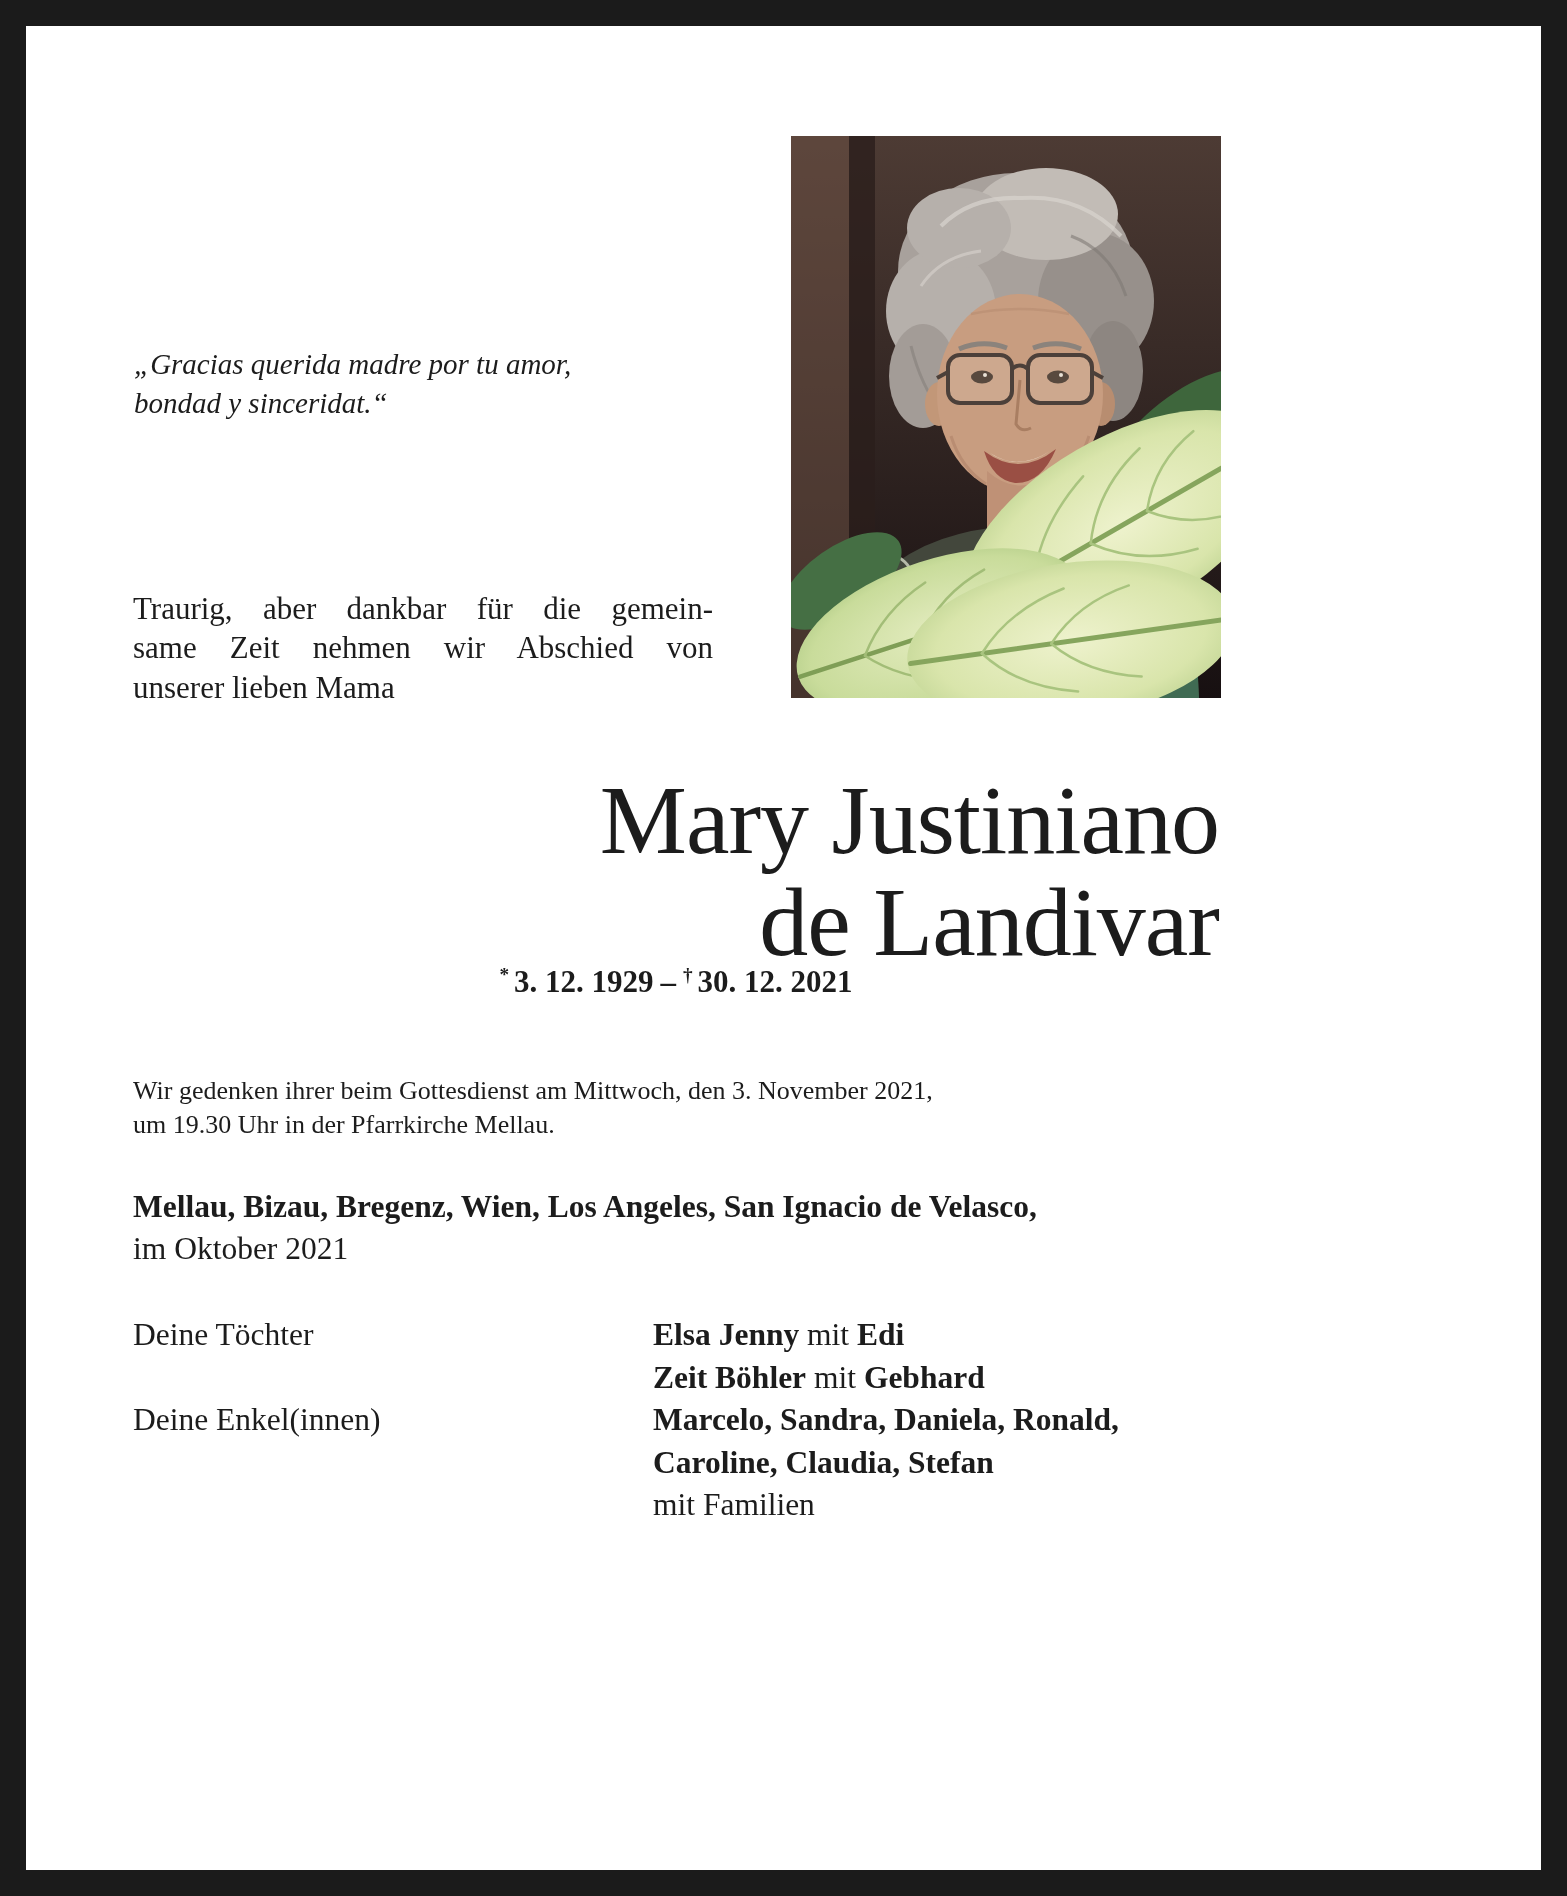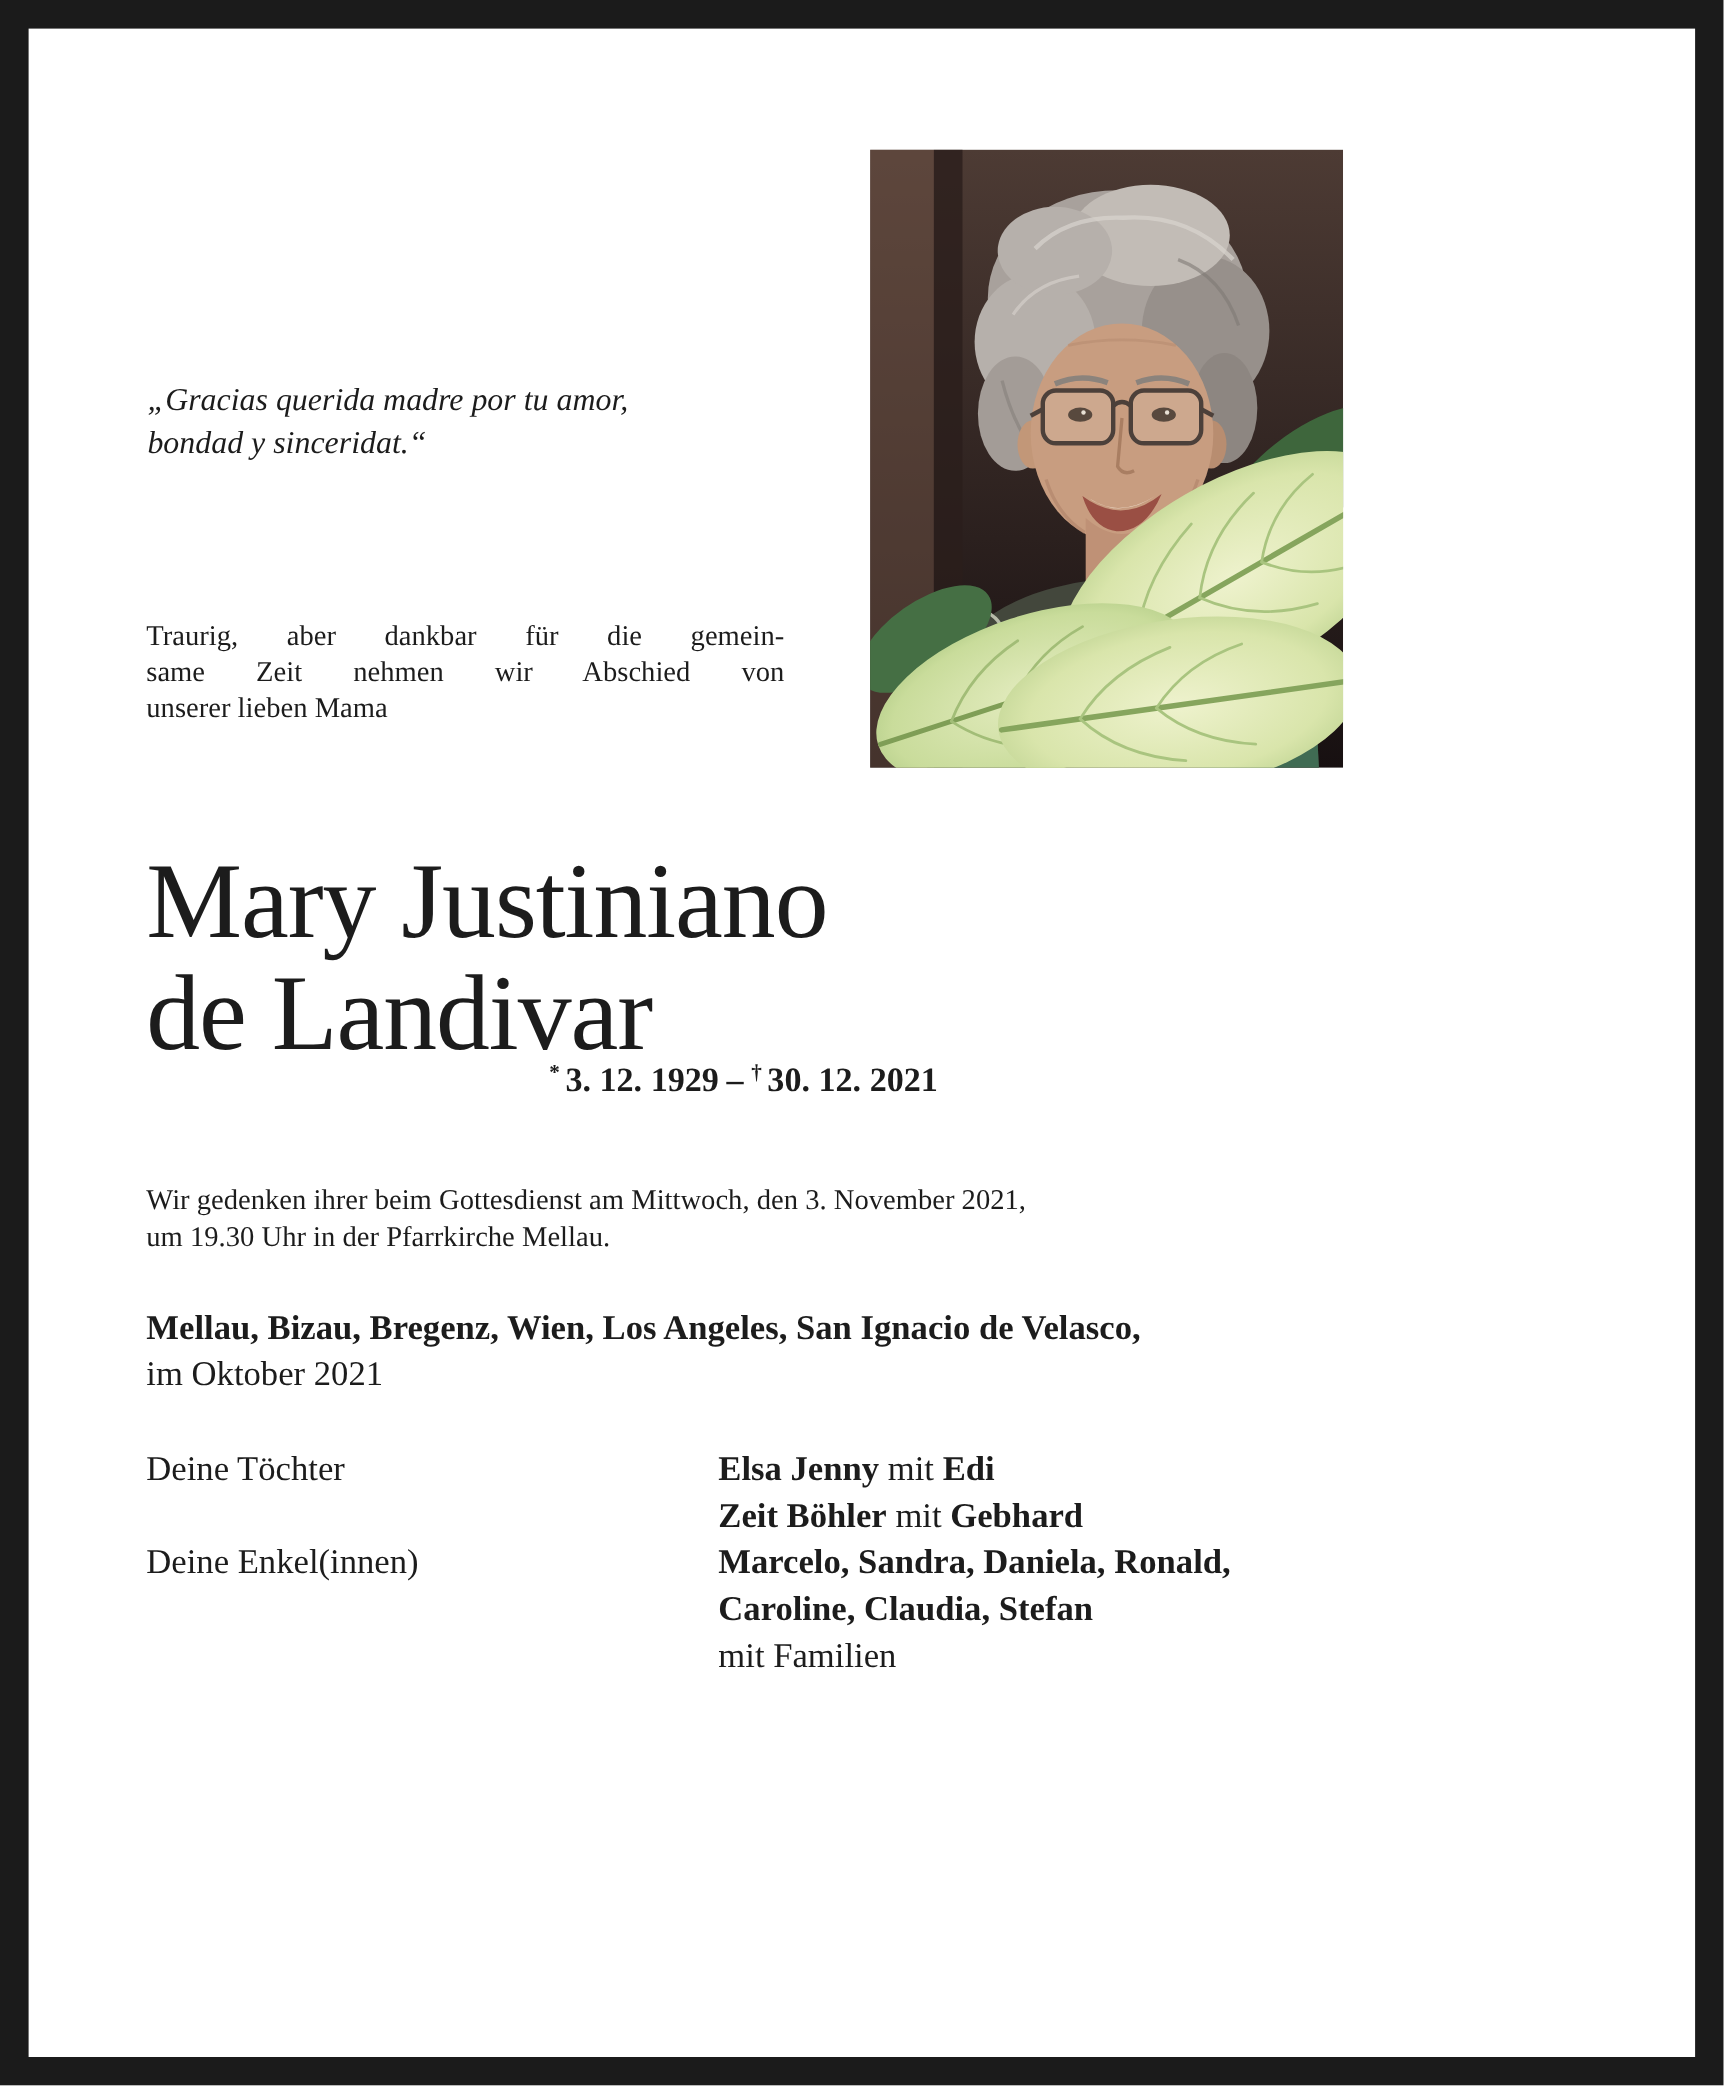--- a/index.html
+++ b/index.html
@@ -32,34 +32,34 @@
   .quote{
     left:108px; top:272px;
     width:600px;
     font-style:italic;
     font-size:29px;
     line-height:1.33;
     margin-top:47px;
   }
 
   .intro{
-    left:107px; top:535px;
+    left:107px; top:563px;
     width:580px;
-    font-size:26px;
+    font-size:31px;
     line-height:1.27;
   }
   .intro .just{
     text-align:justify;
     text-align-last:justify;
   }
 
   .name-block{
     left:107px; top:744px;
     width:1086px;
-    text-align:left;
+    text-align:right;
   }
   .name-line{
     font-size:98px;
     line-height:1.04;
     font-weight:400;
     letter-spacing:-1px;
   }
 
   .dates{
     left:107px; top:938px;

